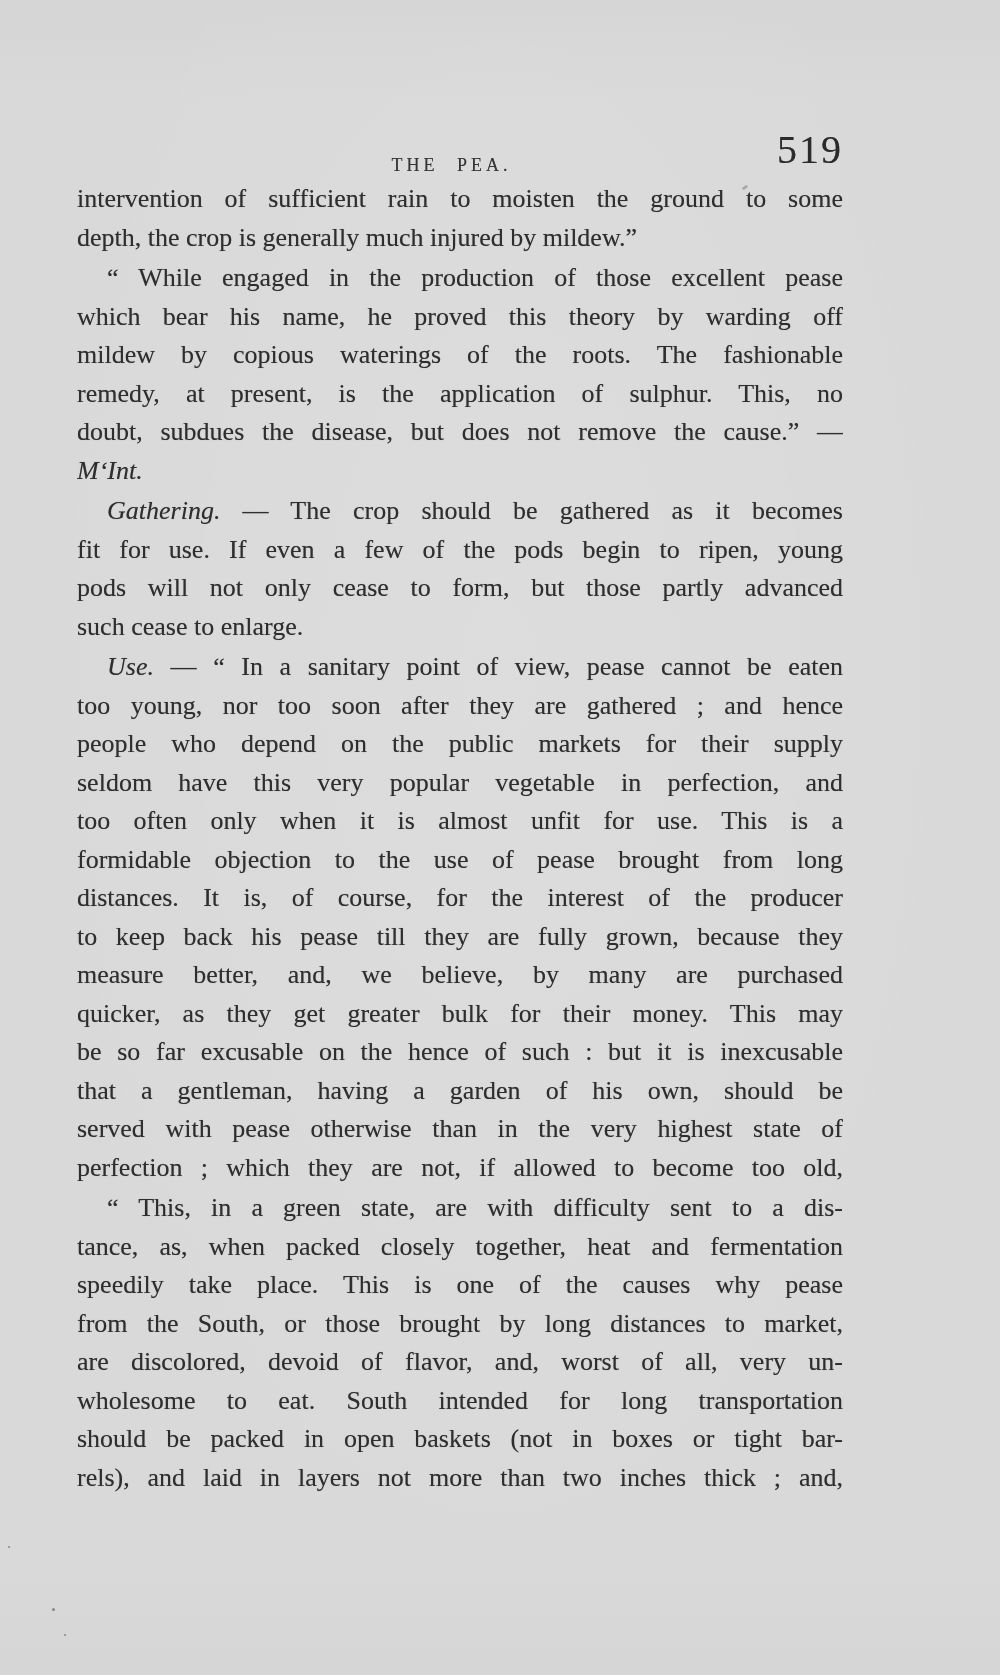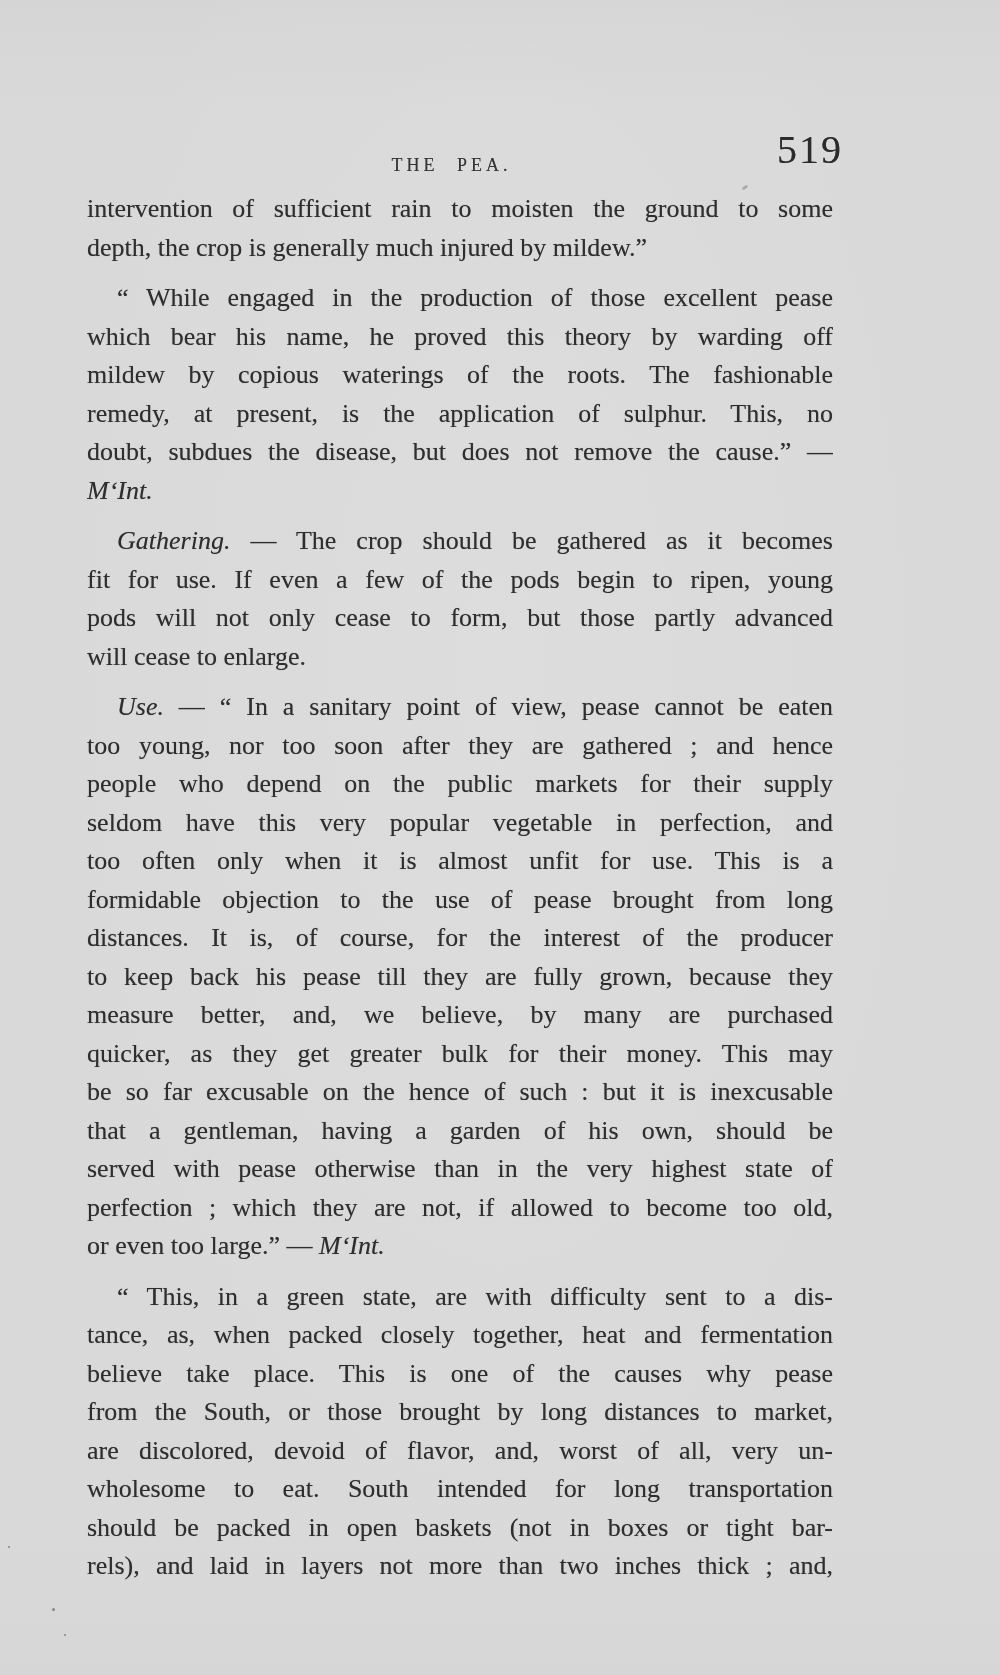--- a/index.html
+++ b/index.html
@@ -50,21 +50,21 @@
   }
   .textblock {
     position: absolute;
     top: 178px;
     left: 75px;
     width: 770px;
     font-size: 26px;
     line-height: 38.5px;
     text-shadow: 0 0 0.7px rgba(40,40,40,0.42);
   }
-  .para { margin: 12px; }
+  .para { margin: 2px; }
   .line {
     height: 38.5px;
     overflow: hidden;
   }
   .line.just {
     text-align: justify;
     text-align-last: justify;
   }
   .line.indent { text-indent: 30px; }
   .line i { }
@@ -100,43 +100,42 @@
         <div class="line just"><span>which bear his name, he proved this theory by warding off</span></div>
         <div class="line just"><span>mildew by copious waterings of the roots. The fashionable</span></div>
         <div class="line just"><span>remedy, at present, is the application of sulphur. This, no</span></div>
         <div class="line just"><span>doubt, subdues the disease, but does not remove the cause.” —</span></div>
         <div class="line"><i>M‘Int.</i></div>
       </div>
     <div class="para">
         <div class="line just indent"><i>Gathering.</i><span> — The crop should be gathered as it becomes</span></div>
         <div class="line just"><span>fit for use. If even a few of the pods begin to ripen, young</span></div>
         <div class="line just"><span>pods will not only cease to form, but those partly advanced</span></div>
-        <div class="line"><span>will cease to enlarge.</span></div>
+        <div class="line"><span>such cease to enlarge.</span></div>
       </div>
     <div class="para">
         <div class="line just indent"><i>Use.</i><span> — “ In a sanitary point of view, pease cannot be eaten</span></div>
         <div class="line just"><span>too young, nor too soon after they are gathered ; and hence</span></div>
         <div class="line just"><span>people who depend on the public markets for their supply</span></div>
         <div class="line just"><span>seldom have this very popular vegetable in perfection, and</span></div>
         <div class="line just"><span>too often only when it is almost unfit for use. This is a</span></div>
         <div class="line just"><span>formidable objection to the use of pease brought from long</span></div>
         <div class="line just"><span>distances. It is, of course, for the interest of the producer</span></div>
         <div class="line just"><span>to keep back his pease till they are fully grown, because they</span></div>
         <div class="line just"><span>measure better, and, we believe, by many are purchased</span></div>
         <div class="line just"><span>quicker, as they get greater bulk for their money. This may</span></div>
         <div class="line just"><span>be so far excusable on the hence of such : but it is inexcusable</span></div>
         <div class="line just"><span>that a gentleman, having a garden of his own, should be</span></div>
         <div class="line just"><span>served with pease otherwise than in the very highest state of</span></div>
         <div class="line just"><span>perfection ; which they are not, if allowed to become too old,</span></div>
-        <div class="line"><span>or even too large.” — </span><i>M‘Int.</i></div>
       </div>
     <div class="para">
         <div class="line just indent"><span>“ This, in a green state, are with difficulty sent to a dis-</span></div>
         <div class="line just"><span>tance, as, when packed closely together, heat and fermentation</span></div>
-        <div class="line just"><span>believe take place. This is one of the causes why pease</span></div>
+        <div class="line just"><span>speedily take place. This is one of the causes why pease</span></div>
         <div class="line just"><span>from the South, or those brought by long distances to market,</span></div>
         <div class="line just"><span>are discolored, devoid of flavor, and, worst of all, very un-</span></div>
         <div class="line just"><span>wholesome to eat. South intended for long transportation</span></div>
         <div class="line just"><span>should be packed in open baskets (not in boxes or tight bar-</span></div>
         <div class="line just"><span>rels), and laid in layers not more than two inches thick ; and,</span></div>
       </div>
   </div>
 
   <div class="speck accent" style="left:742px; top:186px;"></div>
   <div class="speck" style="left:52px; top:1608px; width:3px; height:3px;"></div>

